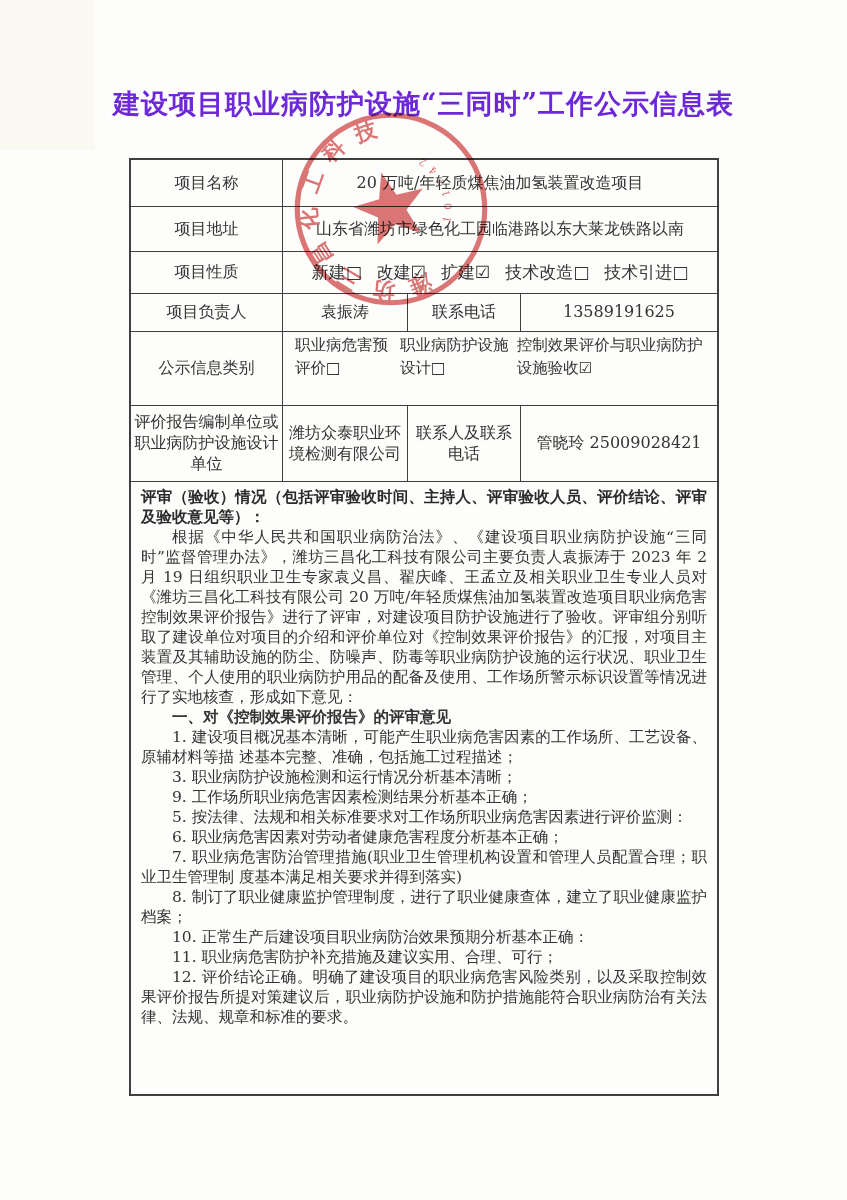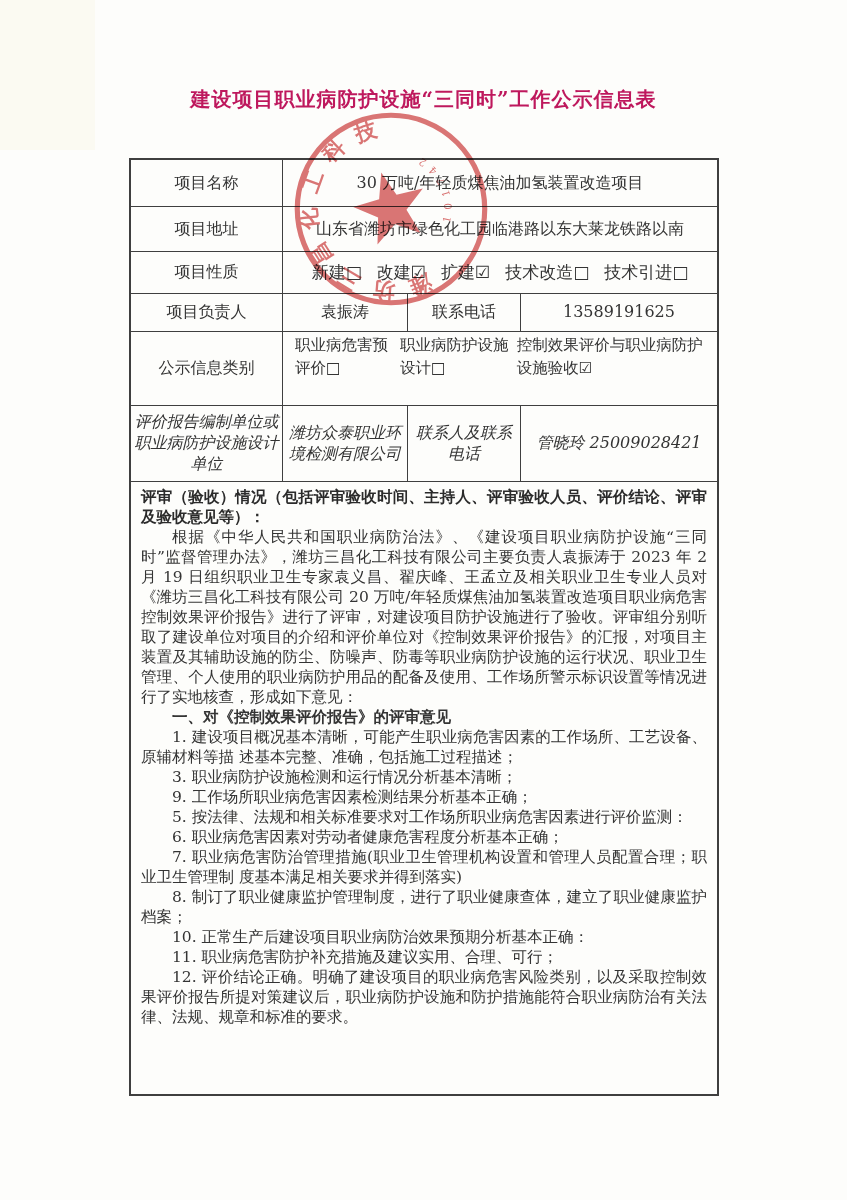--- a/index.html
+++ b/index.html
@@ -9,41 +9,41 @@
     font-family:"DejaVu Serif","Liberation Serif",serif;
     color:#343434;
     overflow:hidden;
   }
   .corner-shade{
     position:absolute;left:0;top:0;width:95px;height:150px;
     background:#fbfaf2;pointer-events:none;
   }
   .doc-title{
     position:absolute;top:86px;left:0;width:100%;
-    text-align:center;font-size:20px;font-weight:bold;letter-spacing:1px;
-    color:#be185d;
+    text-align:center;font-size:27px;font-weight:bold;letter-spacing:1px;
+    color:#6d28d9;
   }
   .info-table{
     position:absolute;left:129px;top:158px;width:590px;
     border:2px solid #3f3f3f;box-sizing:border-box;background:transparent;
   }
   .t-row{display:flex;border-bottom:1.5px solid #3f3f3f;box-sizing:border-box;}
   .t-row:last-child{border-bottom:none;}
   .cell{
     box-sizing:border-box;border-right:1.5px solid #3f3f3f;
     display:flex;align-items:center;justify-content:center;
     font-size:16px;padding:2px 2px;text-align:center;line-height:1.3;
   }
   .cell:last-child{border-right:none;}
   .c1{width:152px;flex:none;}
   .c2{width:125px;flex:none;}
   .c3{width:113px;flex:none;}
   .rest{flex:1;}
   .h1{height:47px;} .h2{height:45px;} .h3{height:42px;} .h4{height:38px;}
-  .h5{height:74px;} .h6{height:76px;font-style:italic;}
+  .h5{height:74px;} .h6{height:76px;}
   .opts-inline{gap:15px;font-family:"DejaVu Sans","Liberation Sans",sans-serif;font-size:17px;}
   .opts-stack{
     flex-direction:row;align-items:flex-start;justify-content:center;
     padding-left:12px;text-align:left;line-height:23px;
     font-family:"DejaVu Sans","Liberation Sans",sans-serif;font-size:15.5px;
   }
   .review-cell{
     display:block;height:612px;overflow:hidden;
     padding:5px 10px;text-align:left;font-size:15.5px;line-height:20px;
   }
@@ -60,21 +60,21 @@
 <body>
 
 <div class="corner-shade"></div>
 
 <div class="doc-title">建设项目职业病防护设施“三同时”工作公示信息表</div>
 
 <div class="info-table">
 
   <div class="t-row h1">
     <div class="cell c1">项目名称</div>
-    <div class="cell rest">30 万吨/年轻质煤焦油加氢装置改造项目</div>
+    <div class="cell rest">20 万吨/年轻质煤焦油加氢装置改造项目</div>
   </div>
 
   <div class="t-row h2">
     <div class="cell c1">项目地址</div>
     <div class="cell rest">山东省潍坊市绿色化工园临港路以东大莱龙铁路以南</div>
   </div>
 
   <div class="t-row h3">
     <div class="cell c1">项目性质</div>
     <div class="cell rest opts-inline">

